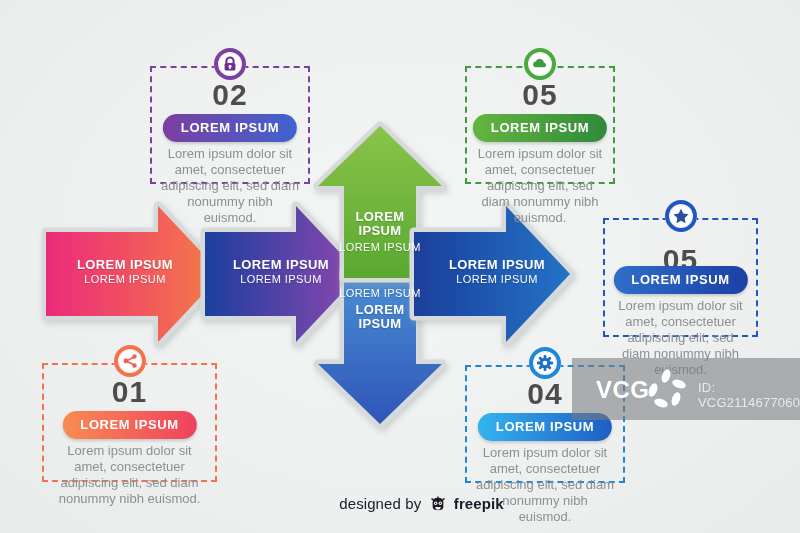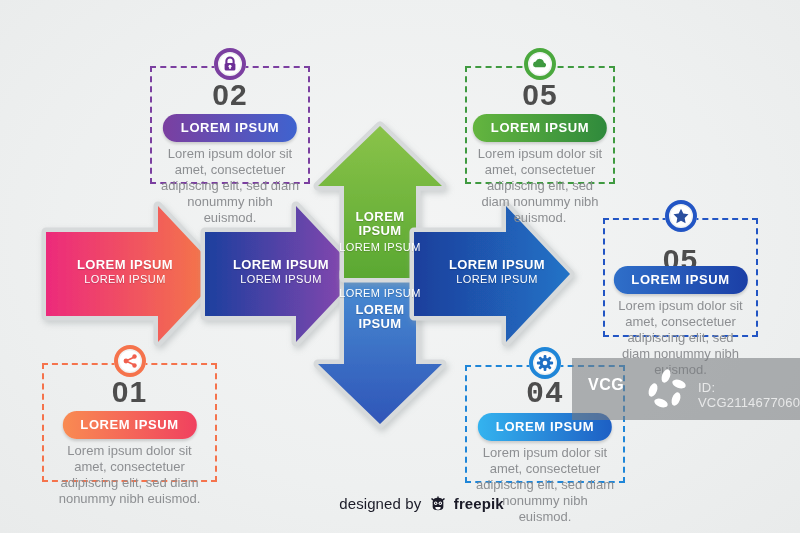--- a/index.html
+++ b/index.html
@@ -104,22 +104,22 @@
 
   
   #watermark {
     position: absolute;
     left: 572px; top: 358px;
     width: 228px; height: 62px;
     background: rgba(120,124,128,.58);
     overflow: hidden;
   }
   #wm-vcg {
-    position: absolute; left: 16px; top: 18px;
-    color: #ffffff; font-size: 16px; font-weight: 700;
+    position: absolute; left: 24px; top: 18px;
+    color: #ffffff; font-size: 24px; font-weight: 700;
     letter-spacing: .5px;
   }
   #wm-pinwheel { position: absolute; left: 72px; top: 10px; }
   #wm-id {
     position: absolute; left: 126px; top: 22px;
     color: rgba(255,255,255,.72);
     font-size: 13px; letter-spacing: .2px;
   }
 </style>
 </head>
@@ -262,21 +262,21 @@
           <g fill="#1f6fc4">
             <rect x="15.6" y="8.9" width="2.8" height="16.2" rx="1"></rect>
             <rect x="15.6" y="8.9" width="2.8" height="16.2" rx="1" transform="rotate(45 17 17)"></rect>
             <rect x="15.6" y="8.9" width="2.8" height="16.2" rx="1" transform="rotate(90 17 17)"></rect>
             <rect x="15.6" y="8.9" width="2.8" height="16.2" rx="1" transform="rotate(135 17 17)"></rect>
             <circle cx="17" cy="17" r="5.3"></circle>
           </g>
           <circle cx="17" cy="17" r="2.3" fill="#ffffff"></circle>
         </svg>
       </span>
-      <div class="card-num" style="top:11px;font-family:Liberation Mono, monospace;">04</div>
+      <div class="card-num" style="top:11px;">04</div>
       <div class="pill pill-04" style="top:46px;">LOREM IPSUM</div>
       <div class="card-body" style="top:78px;">Lorem ipsum dolor sit amet, consectetuer adipiscing elit, sed diam nonummy nibh euismod.</div>
     </div>
   </div>
 
   <div class="card" id="card-05" style="left:603px; top:218px; width:155px; height:119px;">
     <div class="card-inner">
       <span class="badge-icon">
         <svg viewBox="0 0 34 34" width="34" height="34">
           <circle cx="17" cy="17" r="16" fill="#f0f2f2"></circle>

